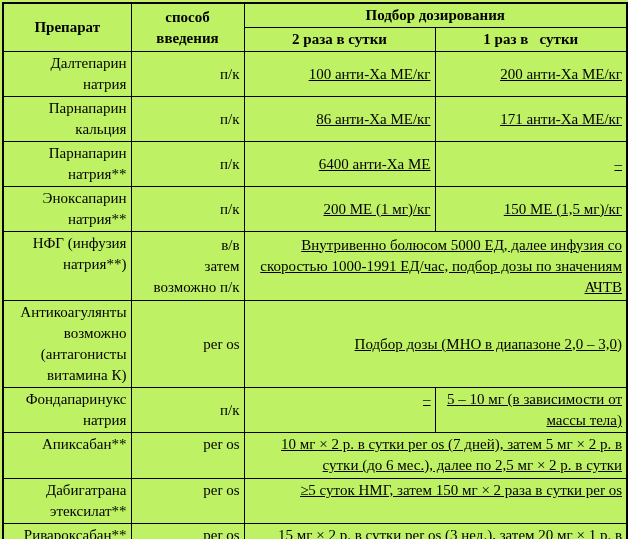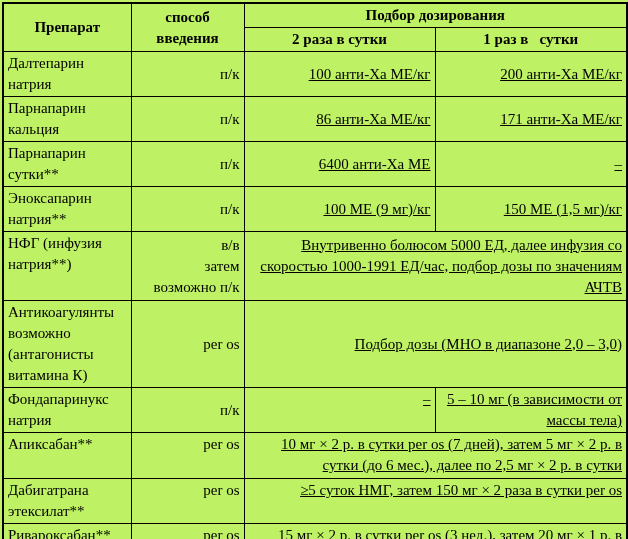--- a/index.html
+++ b/index.html
@@ -36,21 +36,21 @@
     vertical-align: middle;
   }
   th.h-drug {
     text-align: left;
     padding-left: 6px;
   }
   th.h-once {
     white-space: pre-wrap;
   }
   td.drug {
-    text-align: left;
+    text-align: right;
     vertical-align: top;
     padding-left: 6px;
   }
   td.route {
     text-align: right;
     vertical-align: middle;
     white-space: pre-line;
   }
   td.dose {
     text-align: right;
@@ -102,29 +102,29 @@
         <td class="dose">100 анти-Ха МЕ/кг</td>
         <td class="dose">200 анти-Ха МЕ/кг</td>
       </tr>
       <tr>
         <td class="drug">Парнапарин кальция</td>
         <td class="route">п/к</td>
         <td class="dose">86 анти-Ха МЕ/кг</td>
         <td class="dose">171 анти-Ха МЕ/кг</td>
       </tr>
       <tr>
-        <td class="drug">Парнапарин сутки**</td>
+        <td class="drug">Парнапарин натрия**</td>
         <td class="route">п/к</td>
         <td class="dose">6400 анти-Ха МЕ</td>
         <td class="dose">–</td>
       </tr>
       <tr>
         <td class="drug">Эноксапарин натрия**</td>
         <td class="route">п/к</td>
-        <td class="dose">100 МЕ (9 мг)/кг</td>
+        <td class="dose">200 МЕ (1 мг)/кг</td>
         <td class="dose">150 МЕ (1,5 мг)/кг</td>
       </tr>
       <tr>
         <td class="drug">НФГ (инфузия натрия**)</td>
         <td class="route">в/в
 затем
 возможно п/к</td>
         <td class="dose" colspan="2">Внутривенно болюсом 5000 ЕД, далее инфузия со скоростью 1000-1991 ЕД/час, подбор дозы по значениям АЧТВ</td>
       </tr>
       <tr>

